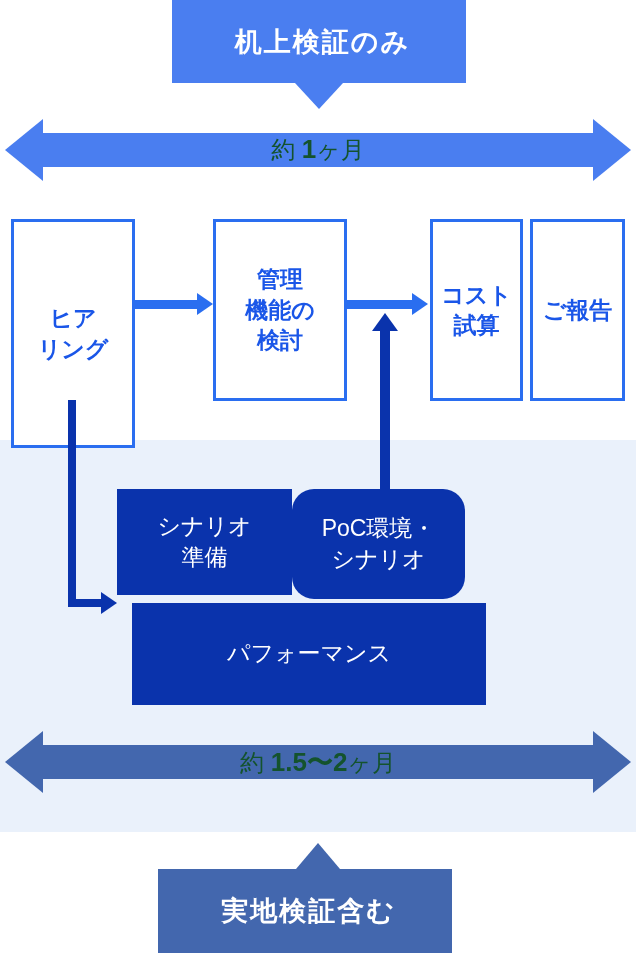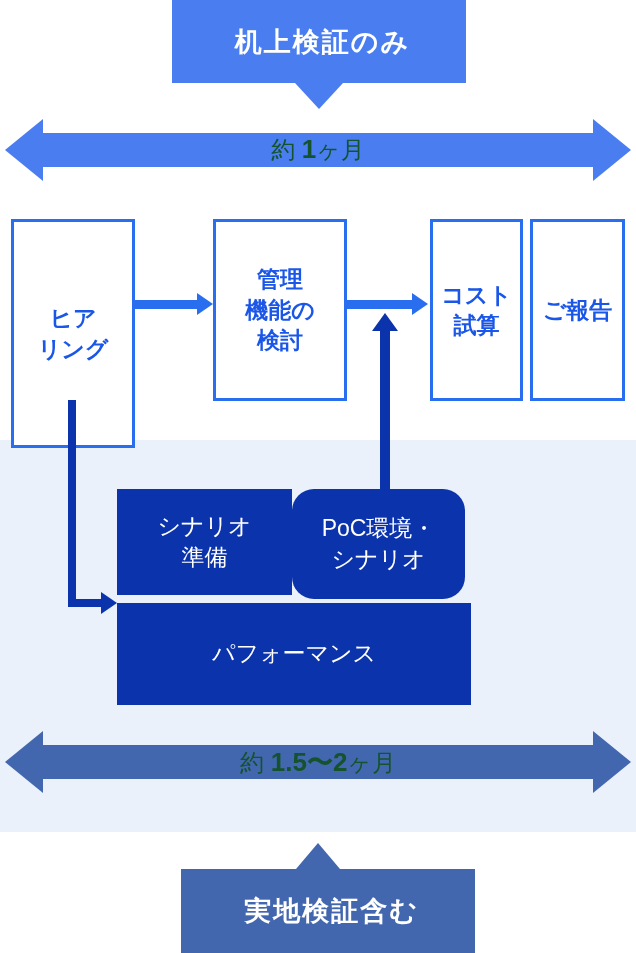--- a/index.html
+++ b/index.html
@@ -202,31 +202,31 @@
     </div>
   </div>
 
   <div class="fbox" style="left:292px; top:489px; width:173px; height:110px;border-radius:22px;">
     <div>
       <div>PoC環境・</div>
       <div>シナリオ</div>
     </div>
   </div>
 
-  <div class="fbox" style="left:117px; top:603px; width:354px; height:102px;">
+  <div class="fbox" style="left:132px; top:603px; width:354px; height:102px;">
     <div>
       <div>パフォーマンス</div>
     </div>
   </div>
 
   <div class="duration" style="left:5px; top:731px; width:626px; height:62px;justify-content:center;">
     <div class="head left" style="border-right:38px solid #4367ae;"></div>
     <div class="head right" style="border-left:38px solid #4367ae;"></div>
     <div class="shaft" style="background:#4367ae;"></div>
     <div class="label"><span>約 </span><b>1.5〜2</b><span>ヶ月</span></div>
   </div>
 
   <div class="banner-tail tail-up" style="left:296px; top:843px; border-bottom:26px solid #4367ae;"></div>
-  <div class="banner" style="left:181px; top:869px; width:294px; height:84px; background:#4367ae; font-size:27px;">
+  <div class="banner" style="left:158px; top:869px; width:294px; height:84px; background:#4367ae; font-size:27px;">
     <span class="banner-text">実地検証含む</span>
   </div>
 
 </div>
 
 </body></html>

